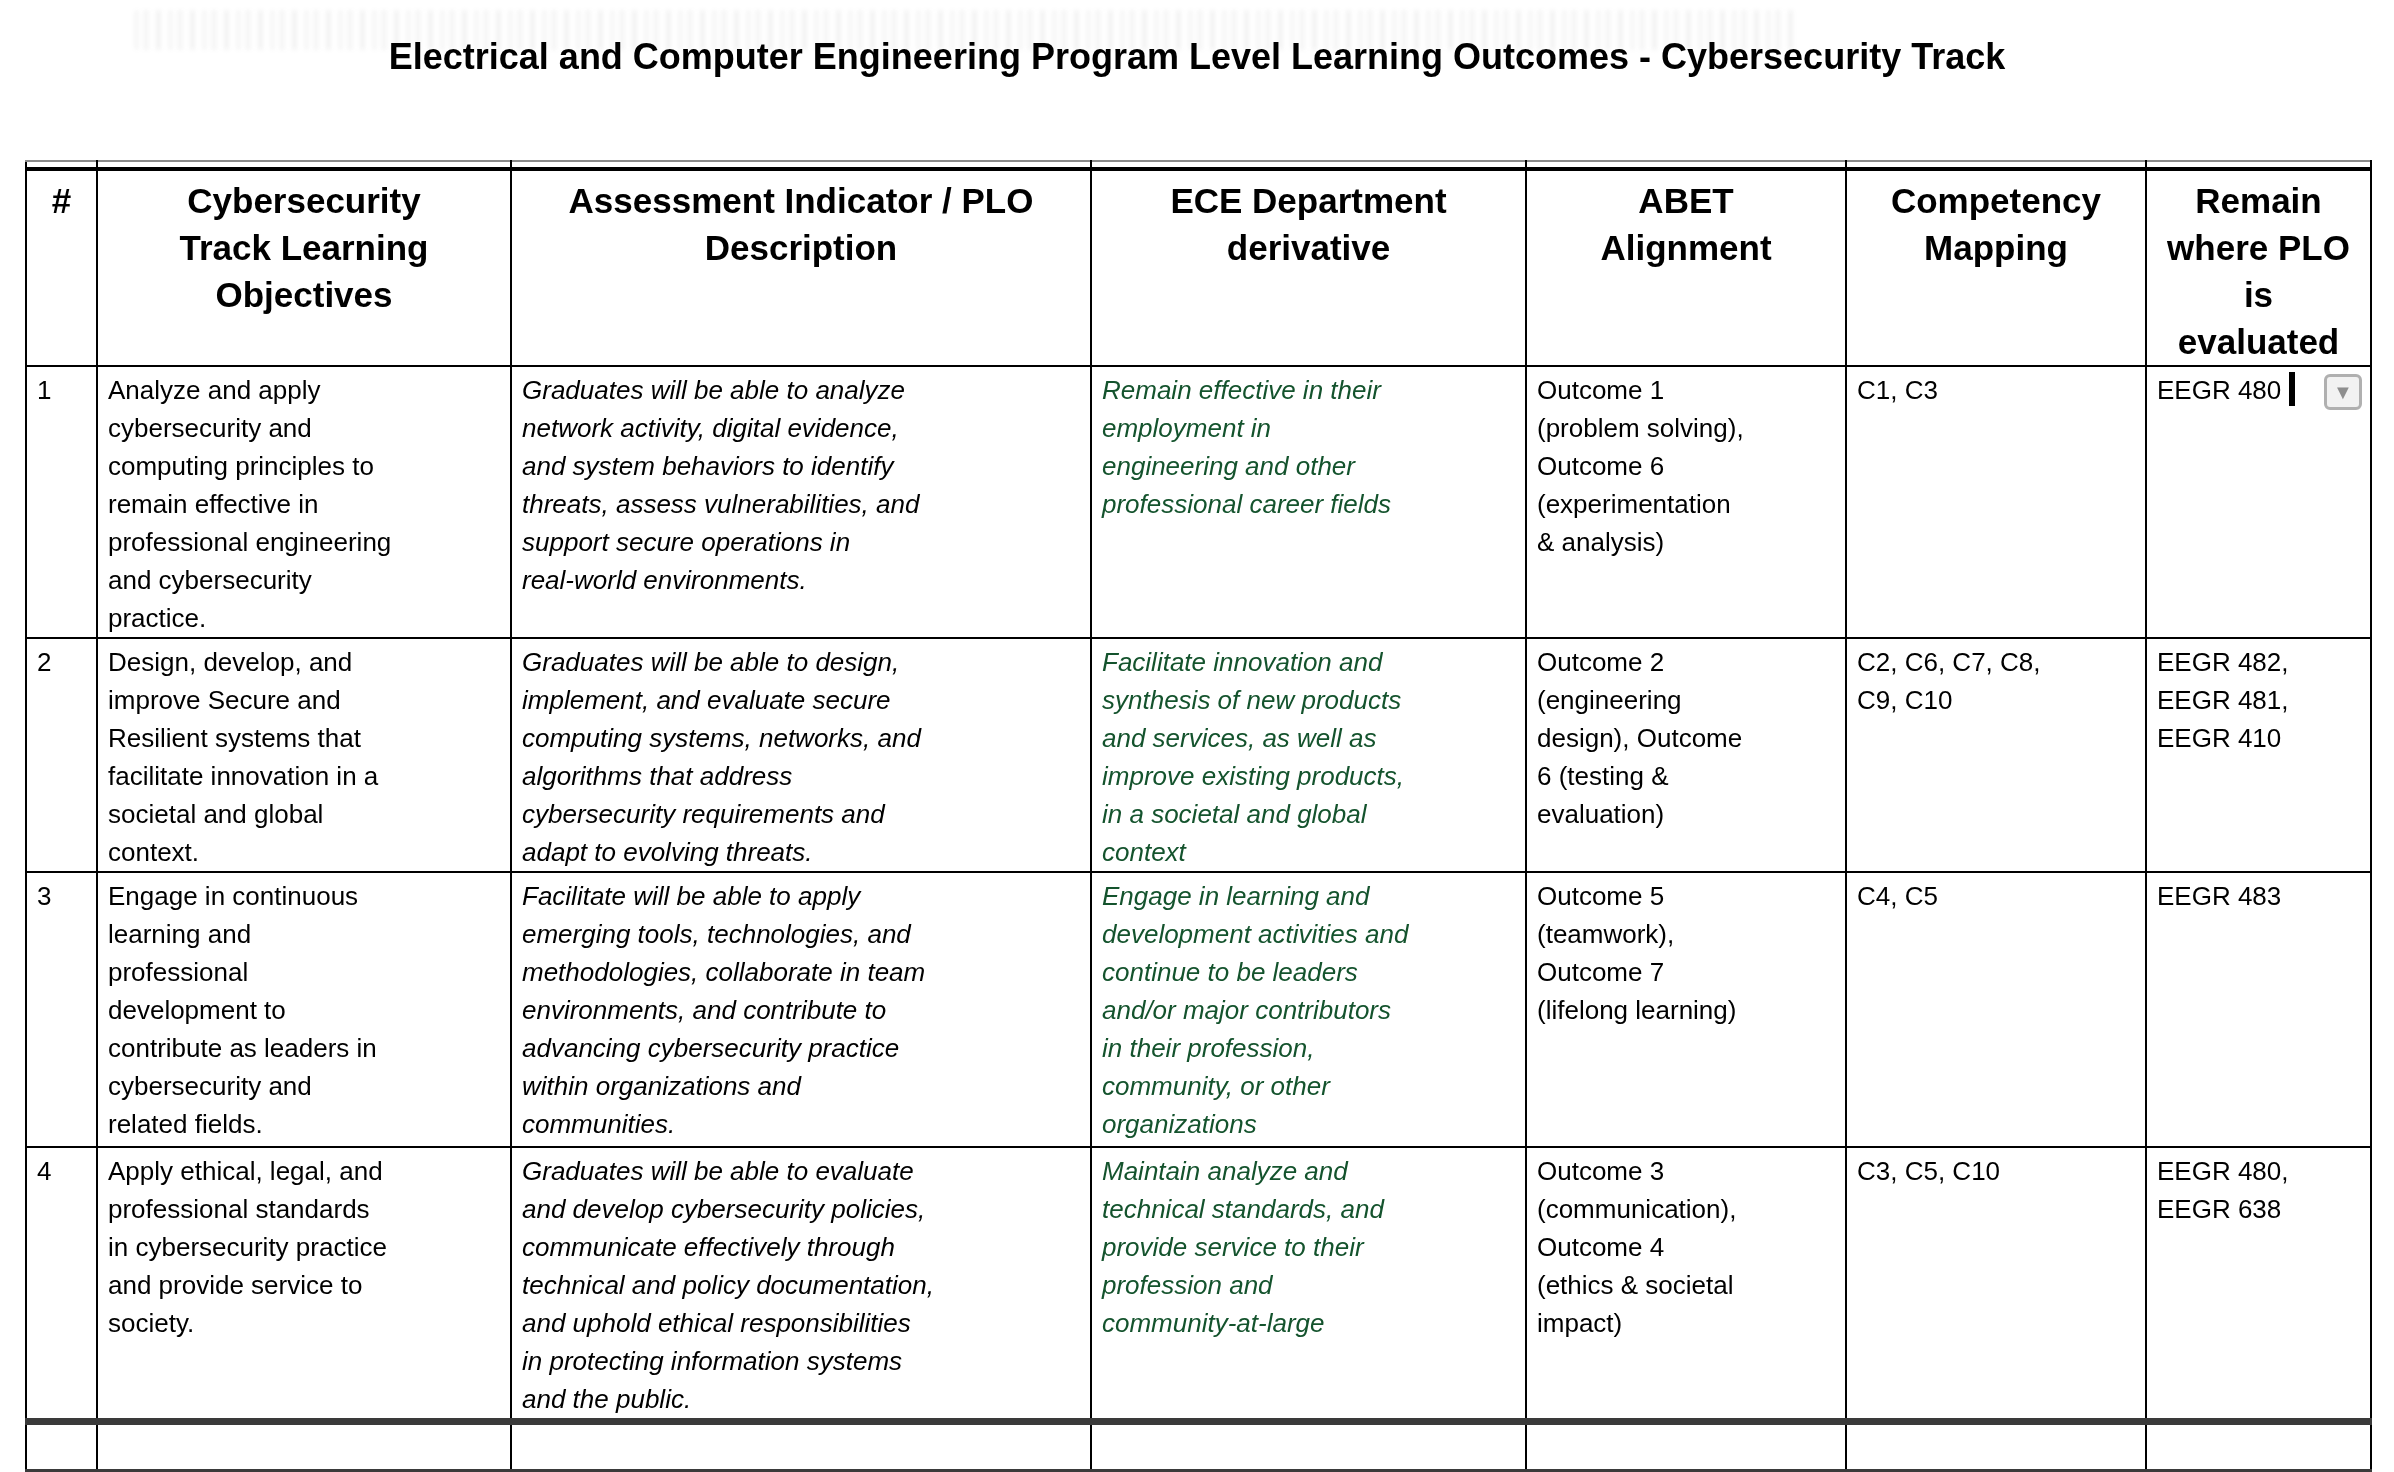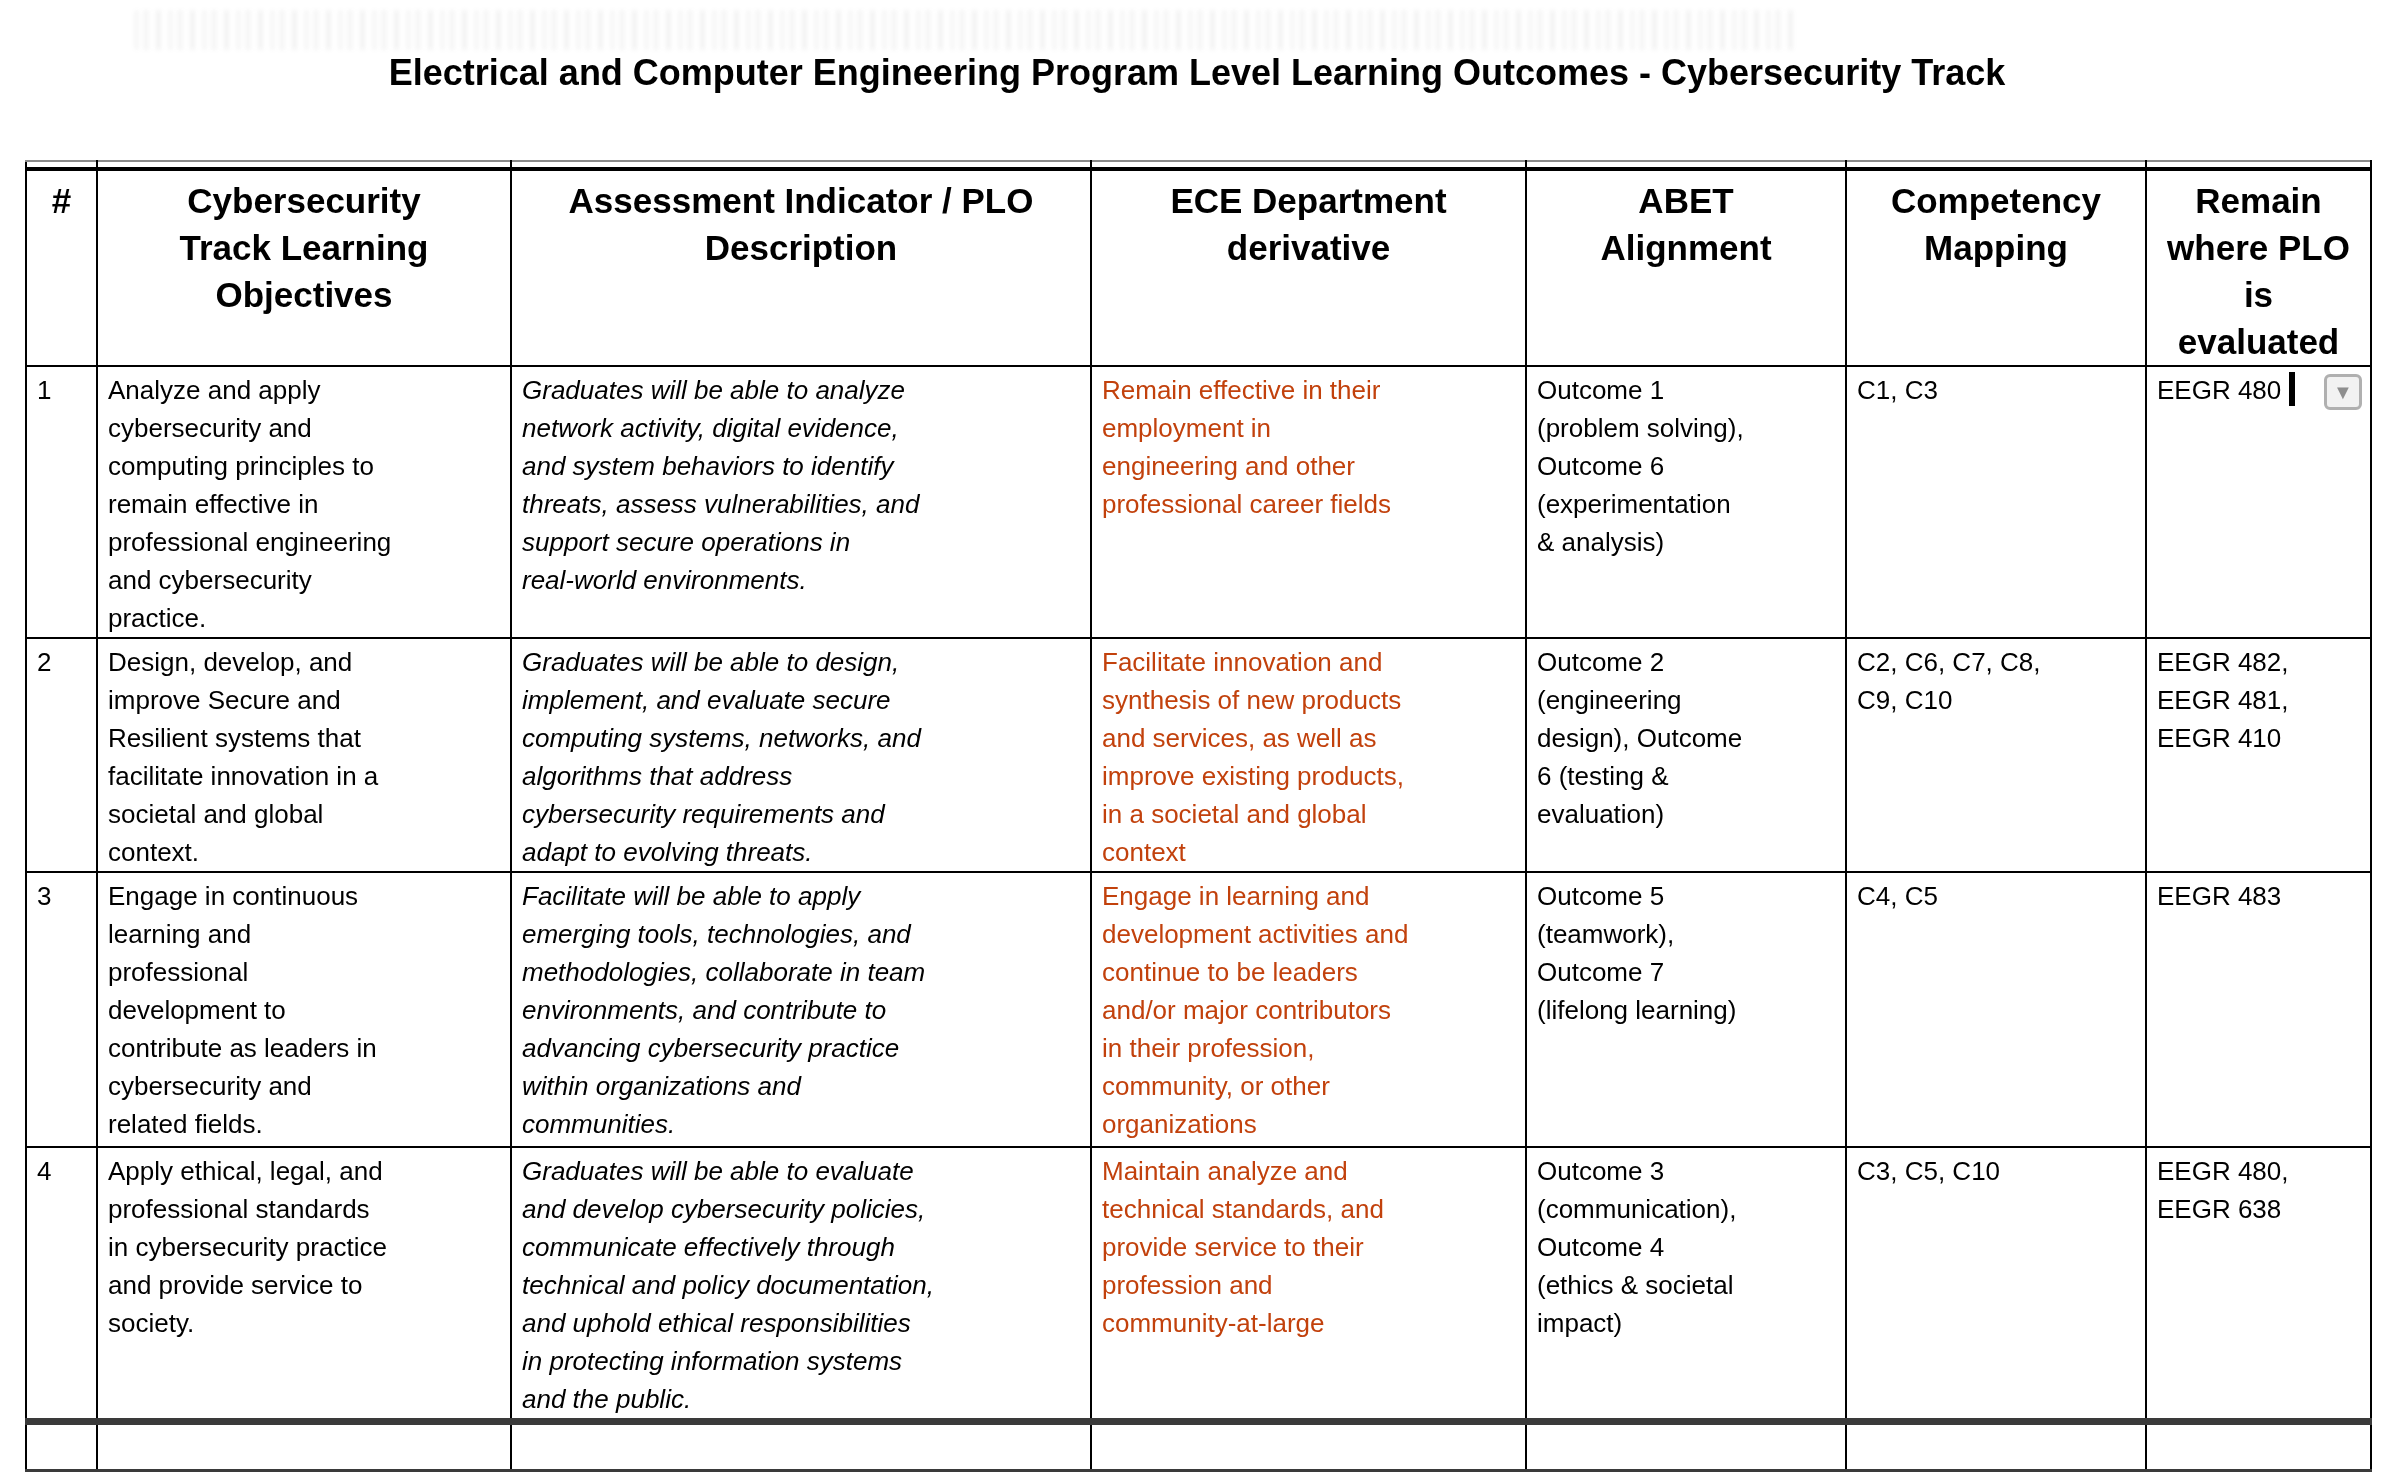--- a/index.html
+++ b/index.html
@@ -22,21 +22,21 @@
         rgba(120,120,120,0.18) 0 3px, rgba(0,0,0,0) 3px 8px,
         rgba(120,120,120,0.12) 8px 14px, rgba(0,0,0,0) 14px 21px,
         rgba(120,120,120,0.16) 21px 26px, rgba(0,0,0,0) 26px 34px);
     filter: blur(2px);
     opacity: 0.55;
     border-radius: 3px;
   }
 
   .doc-title {
     position: absolute;
-    left: 0; right: 0; top: 52px;
+    left: 0; right: 0; top: 36px;
     text-align: center;
     font-size: 36px;
     font-weight: bold;
     letter-spacing: 0px;
     white-space: nowrap;
   }
 
   .table-wrap { position: absolute; left: 25px; top: 160px; }
 
   table.plo {
@@ -65,21 +65,21 @@
   }
   tr.header-row th {
     font-weight: bold;
     font-size: 35px;
     line-height: 47px;
     text-align: center;
     padding-top: 6px;
   }
   td.num-cell { text-align: center; }
   td.plo-cell { font-style: italic; }
-  td.deriv-cell { color: #c2410c; }
+  td.deriv-cell { font-style: italic; color: #14532d; }
 
   
   tr.row-4 td { border-bottom: 7px solid #3a3a3a; }
   tr.empty-row td {
     height: 40px;
     border-top: 7px solid #3a3a3a;
     border-bottom: 6px solid #3a3a3a;
   }
 
   td.courses-cell-active { position: relative; border-radius: 8px; }

